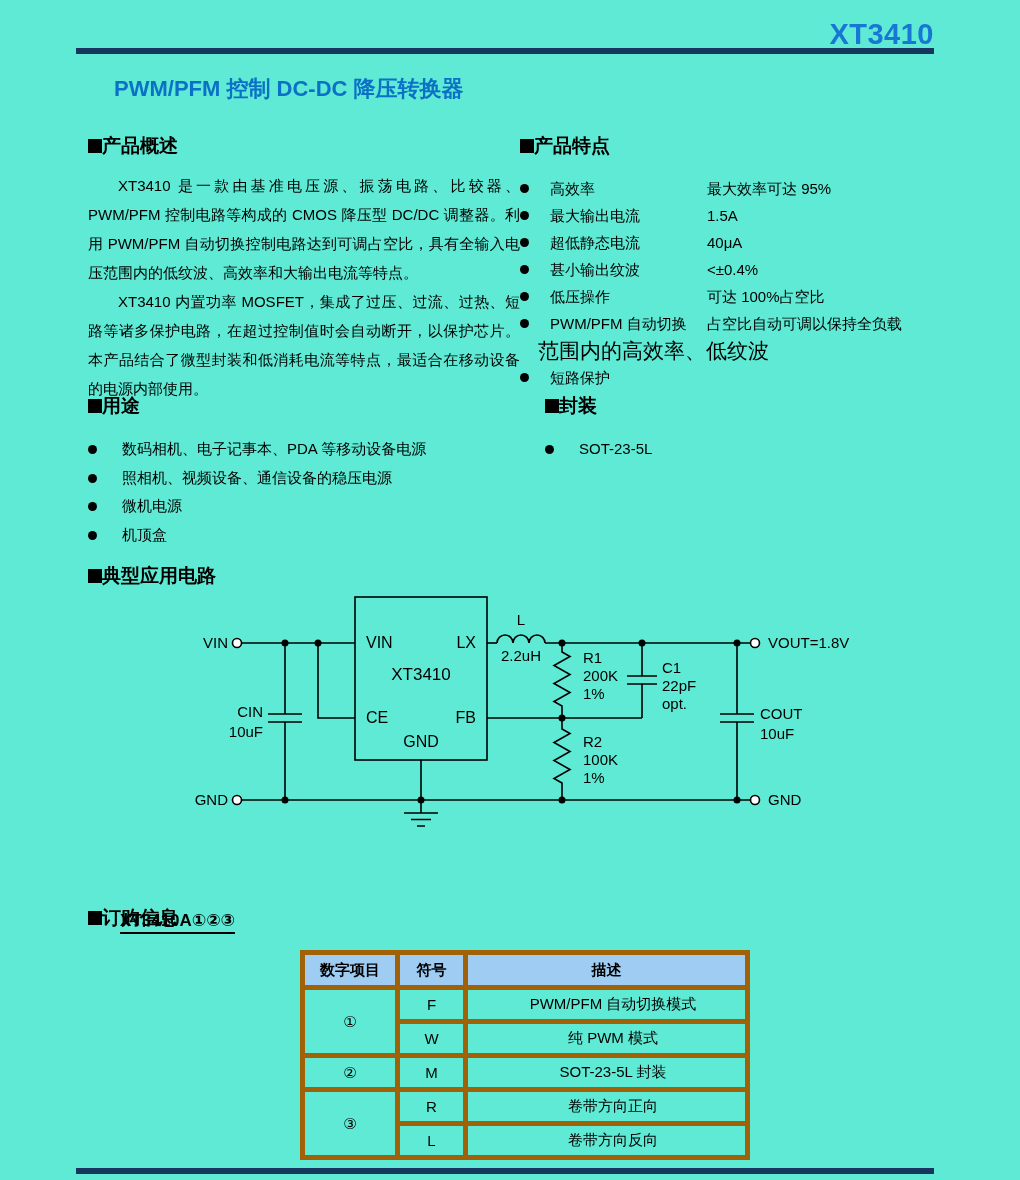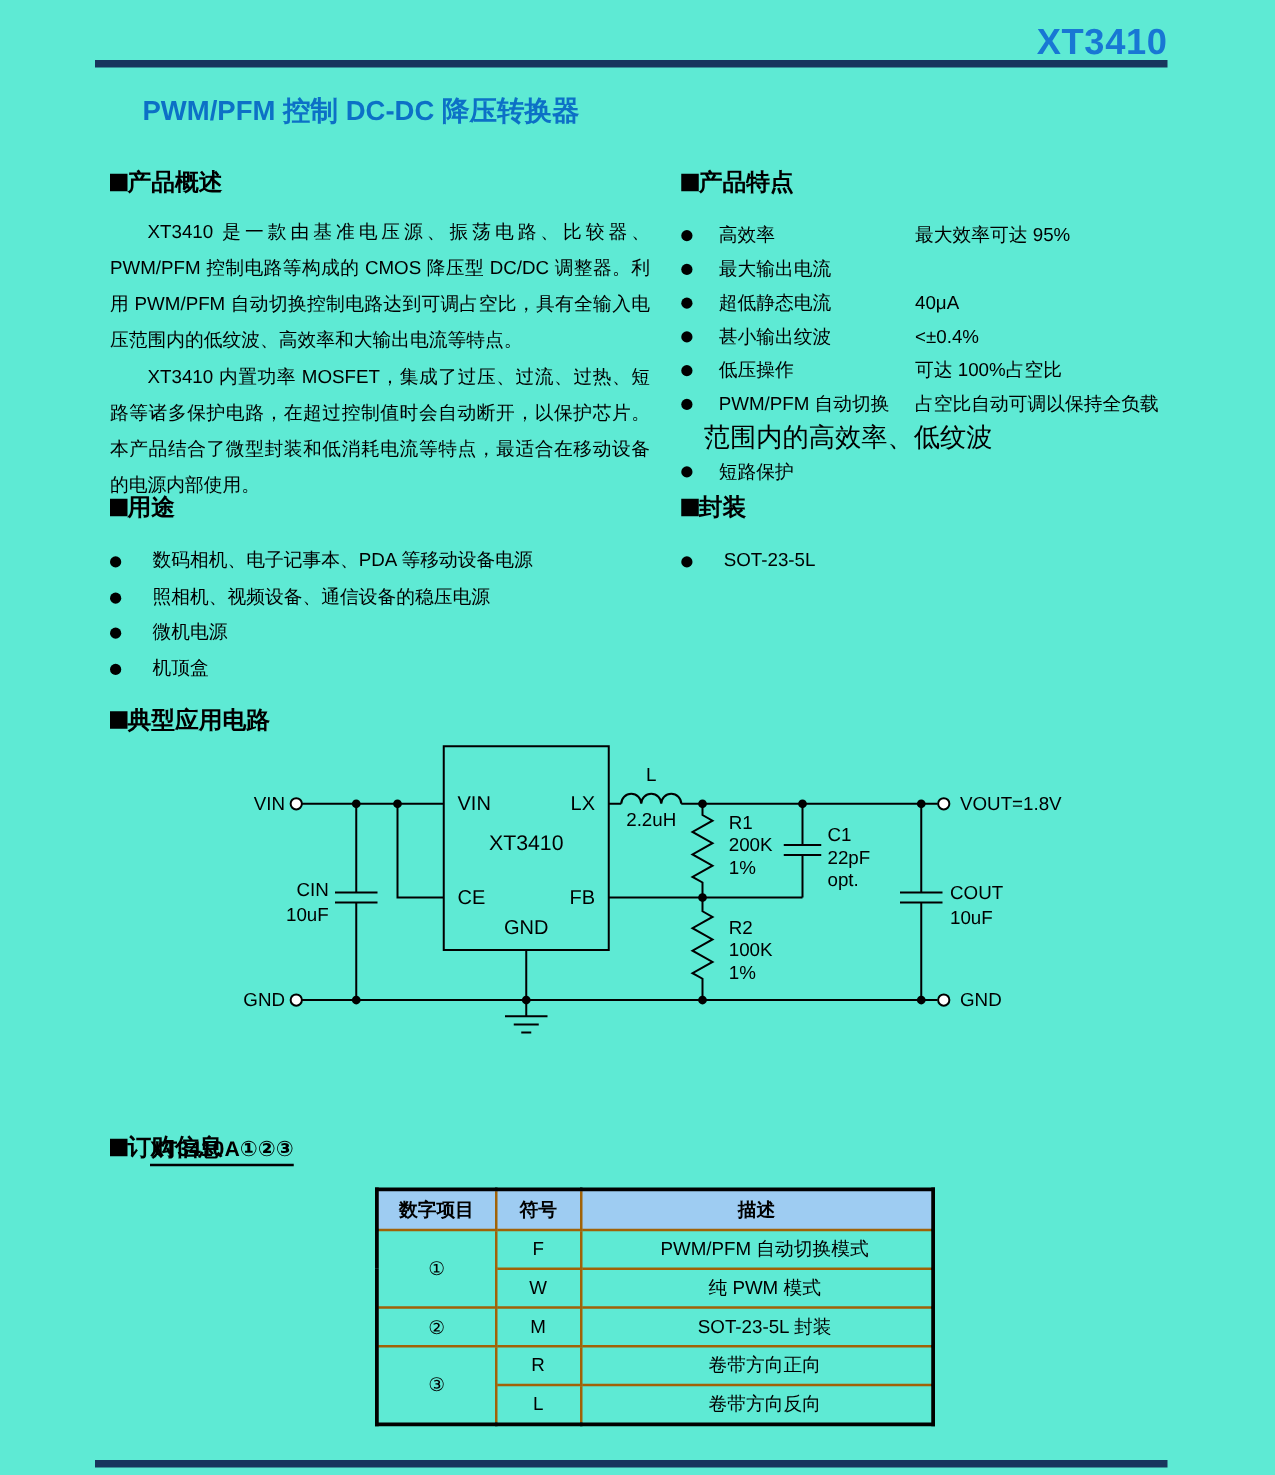--- a/index.html
+++ b/index.html
@@ -17,21 +17,21 @@
   .rule-bottom { top:1168px; }
   .doc-title {
     position:absolute; top:74px; left:114px;
     font-size:22px; font-weight:bold; color:#0C70C6;
   }
   .sec-heading { display:flex; align-items:center; font-size:19px; font-weight:bold; }
   .sq { display:inline-block; width:14px; height:14px; background:#000; flex:none; }
 
   section { position:absolute; }
   .overview { left:88px; top:133px; width:432px; }
-  .features { left:545px; top:133px; width:420px; }
+  .features { left:520px; top:133px; width:420px; }
   .applications { left:88px; top:393px; width:445px;text-align:center; }
   .package { left:545px; top:393px; width:420px; }
   .circuit-head { left:88px; top:563px; width:500px; }
   .ordering-head { left:88px; top:873px; width:500px;margin-top:32px; }
 
   .body-para {
     margin:0; padding:0; font-size:15px; line-height:29px;
     text-align:justify; text-indent:2em;
   }
   .overview .body-para:first-of-type { margin-top:12px; }
@@ -57,21 +57,21 @@
     position:absolute; left:120px; top:910px;
     font-size:17px; font-weight:bold;
     border-bottom:2px solid #000; padding-bottom:1px;
   }
 
   .order-table {
     position:absolute; left:300px; top:950px;
     border-collapse:collapse; border:3px solid #000;
     font-size:15px; table-layout:fixed; width:445px;
   }
-  .order-table th, .order-table td { border:2px solid #a16207; }
+  .order-table th, .order-table td { border:5px solid #a16207; }
   .order-table th { background:#9ECCF2; font-weight:bold; height:28px; text-align:center; }
   .order-table td { height:27px; text-align:center; }
   .order-table td.desc { text-align:center; padding-left:14px; }
   .col-item { width:95px; } .col-sym { width:68px; } .col-desc { width:282px; }
 </style>
 </head>
 <body>
 
 <div class="page">
 
@@ -99,20 +99,21 @@
             <i></i>
           </span>
         <span class="lbl">高效率</span>
         <span class="val">最大效率可达 95%</span>
       </div>
       <div class="feat">
         <span class="blt">
             <i></i>
           </span>
         <span class="lbl">最大输出电流</span>
+        <span class="val">1.5A</span>
       </div>
       <div class="feat">
         <span class="blt">
             <i></i>
           </span>
         <span class="lbl">超低静态电流</span>
         <span class="val">40μA</span>
       </div>
       <div class="feat">
         <span class="blt">

